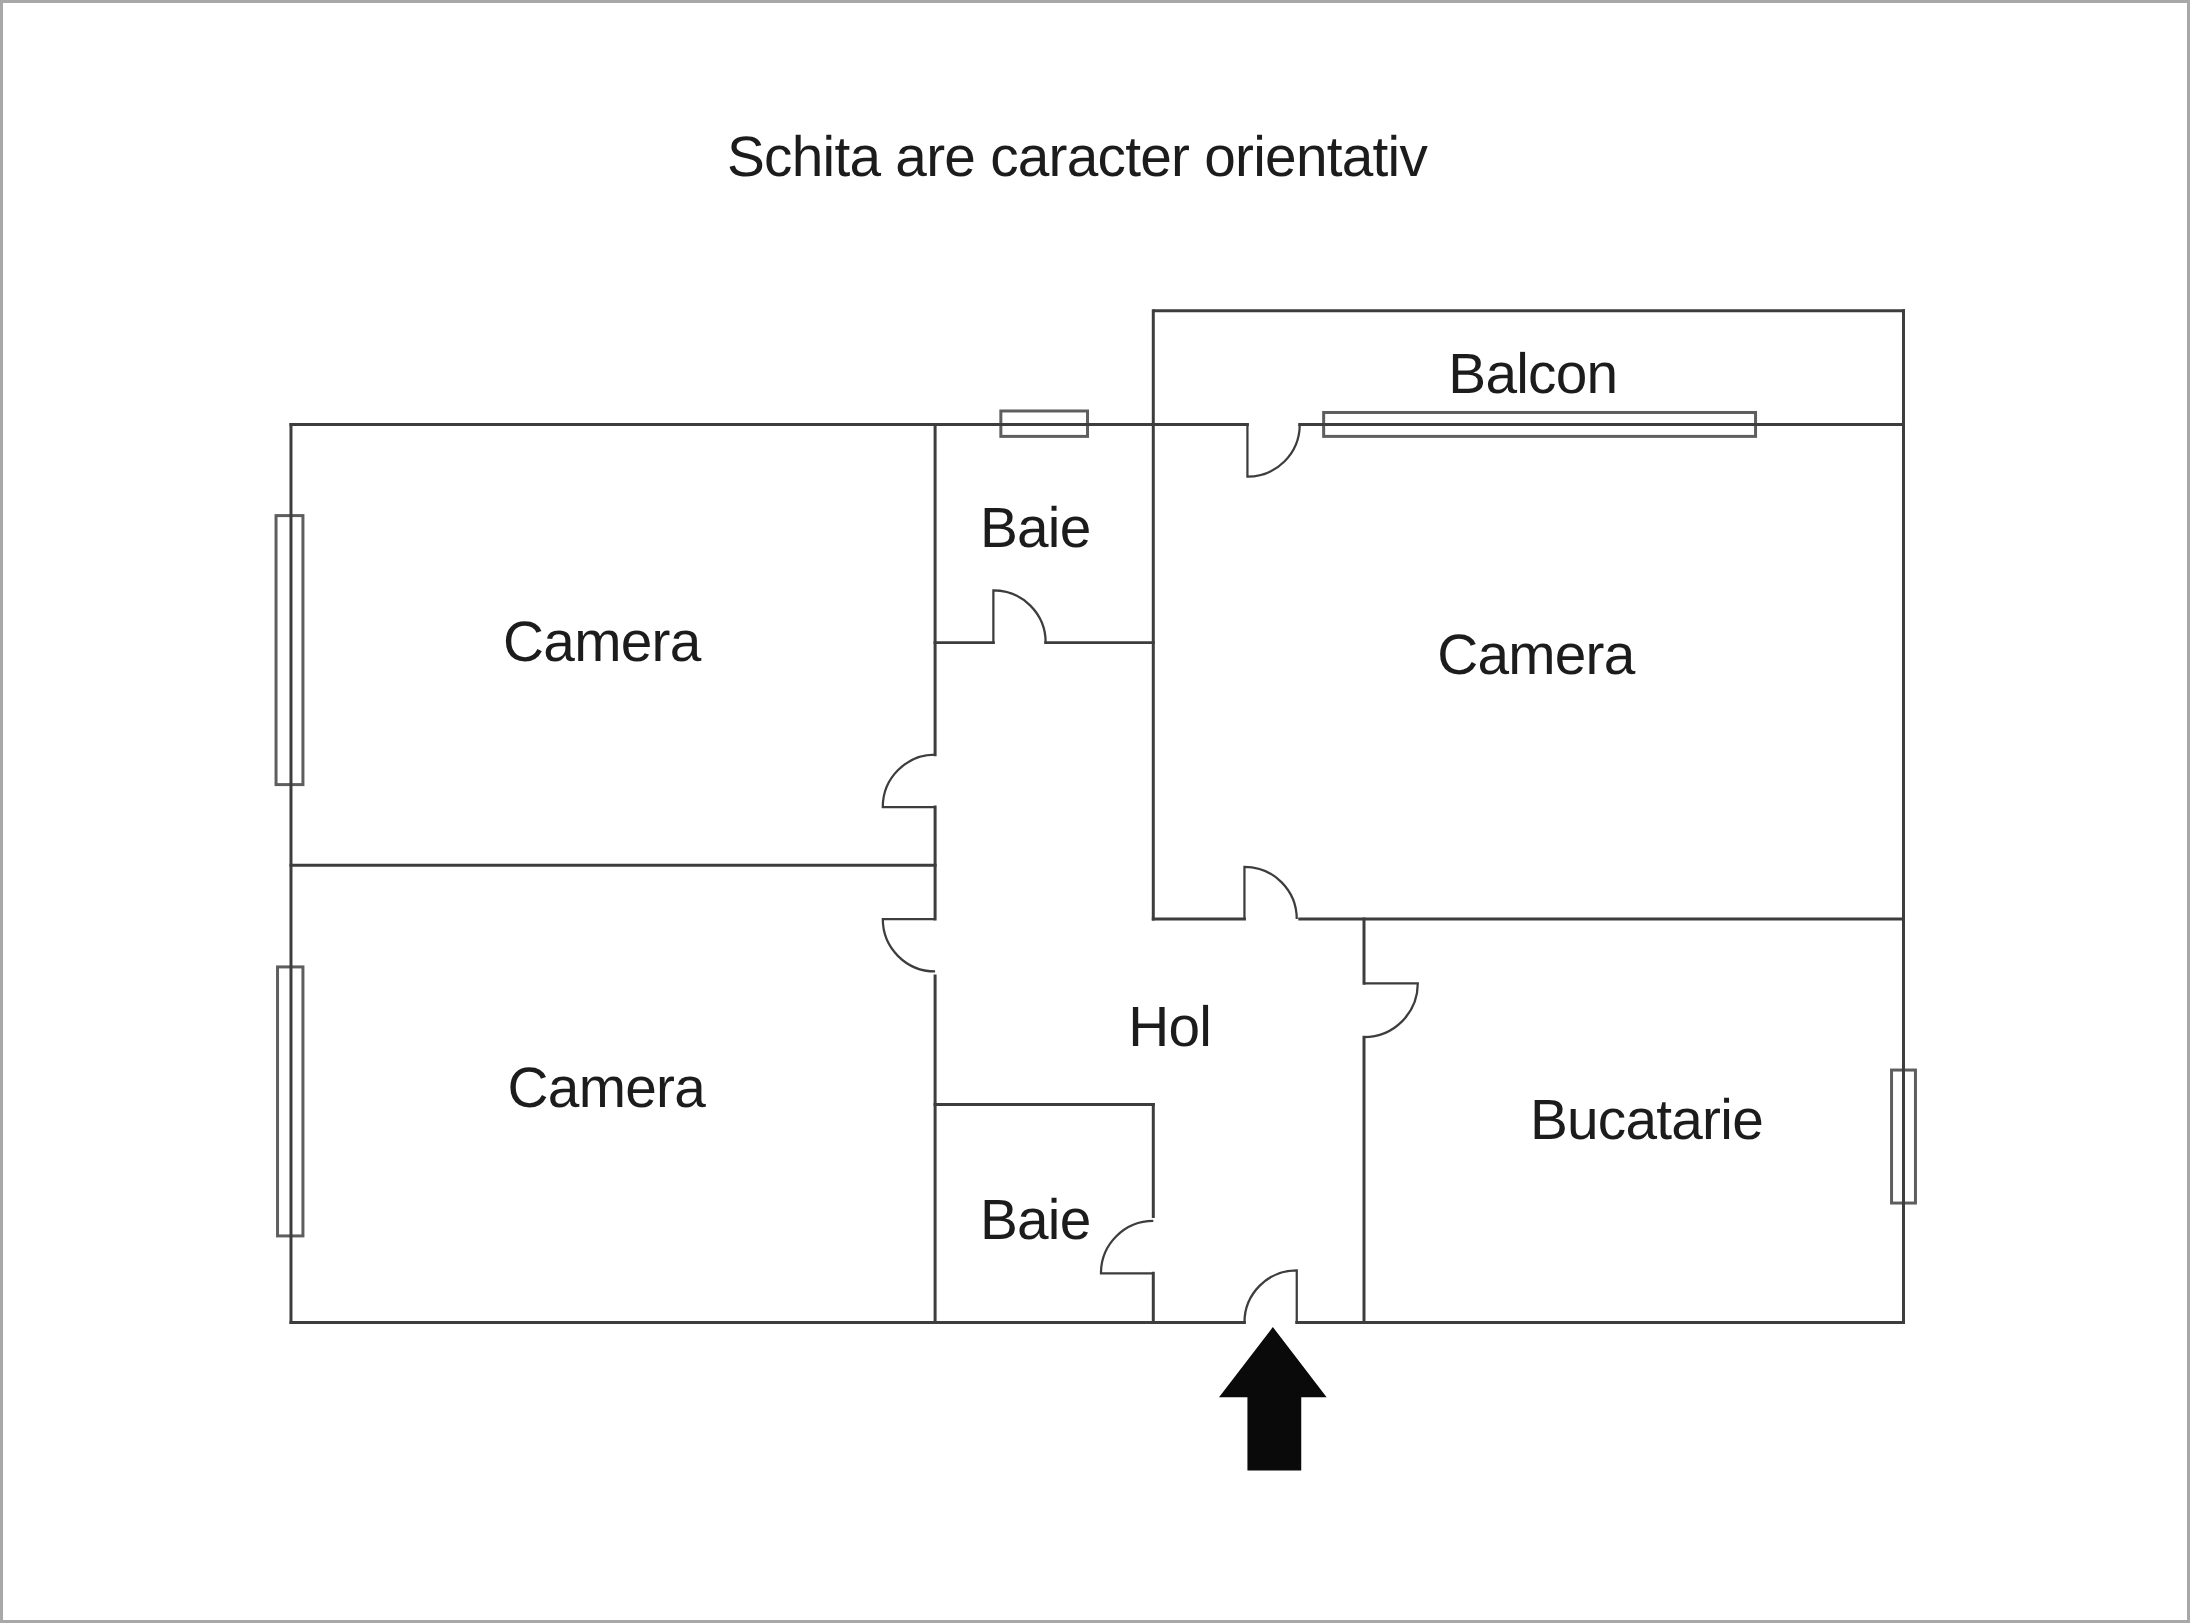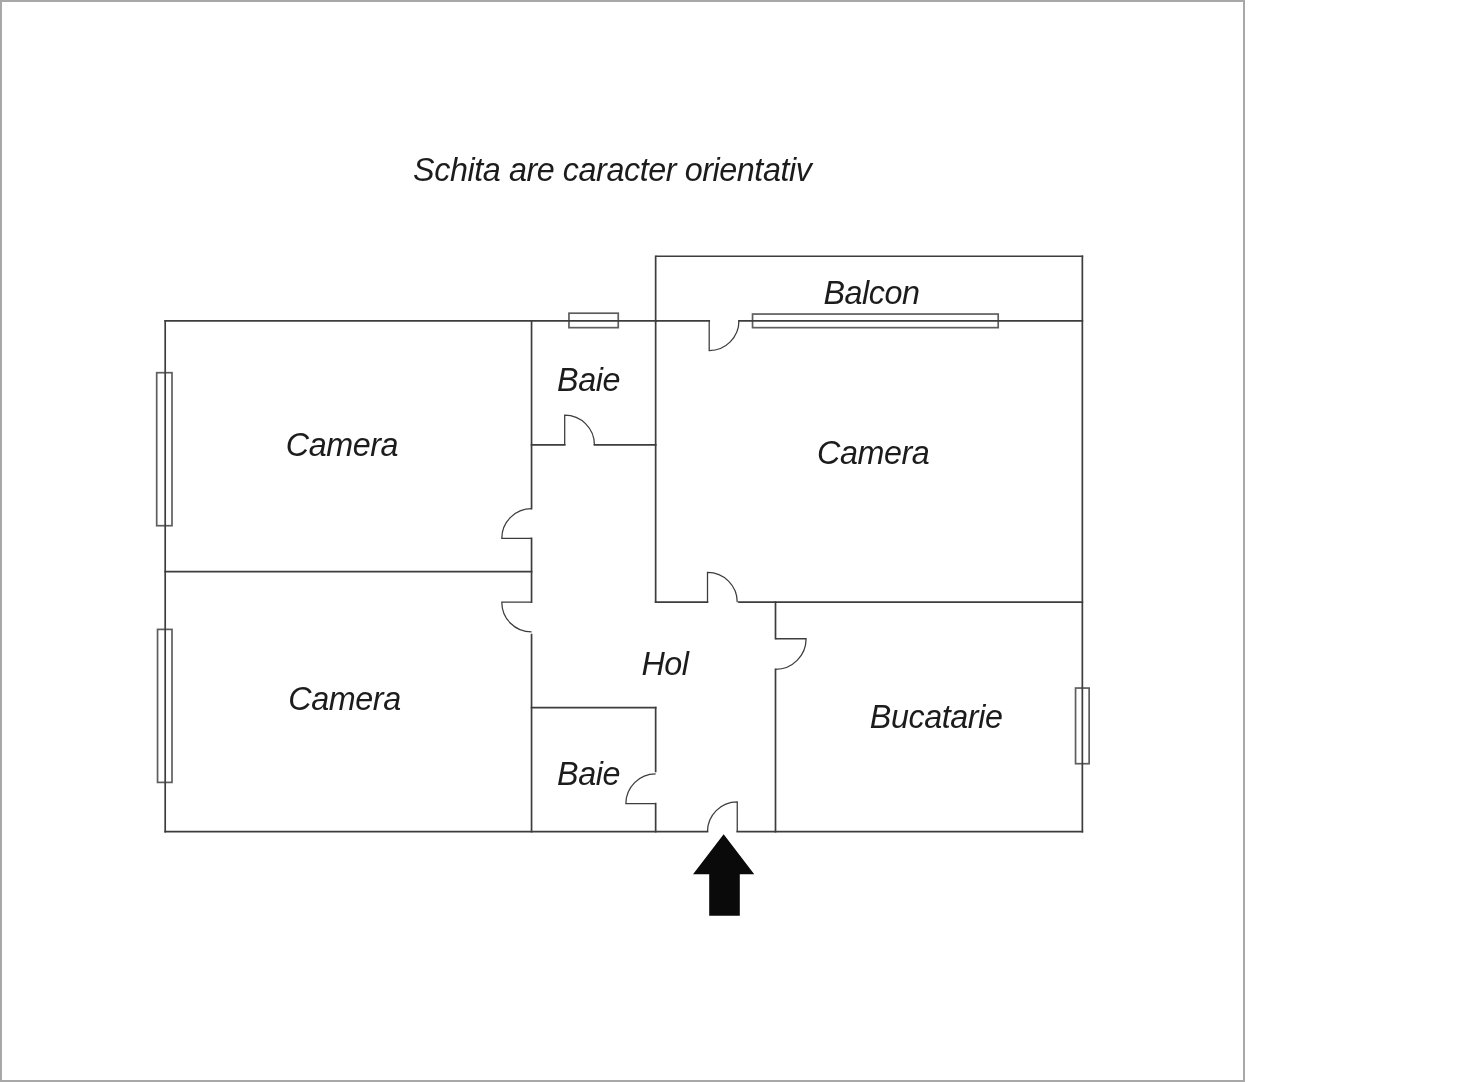--- a/index.html
+++ b/index.html
@@ -2,27 +2,26 @@
 <html style="--background: #ffffff; --page_border: #a8a8a8; --wall: #3d3d3d; --window_border: #5e5e5e; --text: #1c1c1c; --arrow: #0a0a0a;"><head>
 <meta charset="utf-8">
 <style>
   html, body {
     margin: 0;
     padding: 0;
     background: #ffffff;
   }
   .page {
     position: relative;
-    width: 1245px;
+    width: 1460px;
     height: 1082px;
     box-sizing: border-box;
     border: 2px solid var(--page_border, #a8a8a8);
     background: var(--background, #ffffff);
     font-family: "Liberation Sans", sans-serif;
-    font-style: italic;
   }
   .plan-svg {
     display: block;
     width: 100%;
     height: 100%;
   }
   .wall {
     stroke: var(--wall, #3d3d3d);
     stroke-width: 2;
     fill: none;

